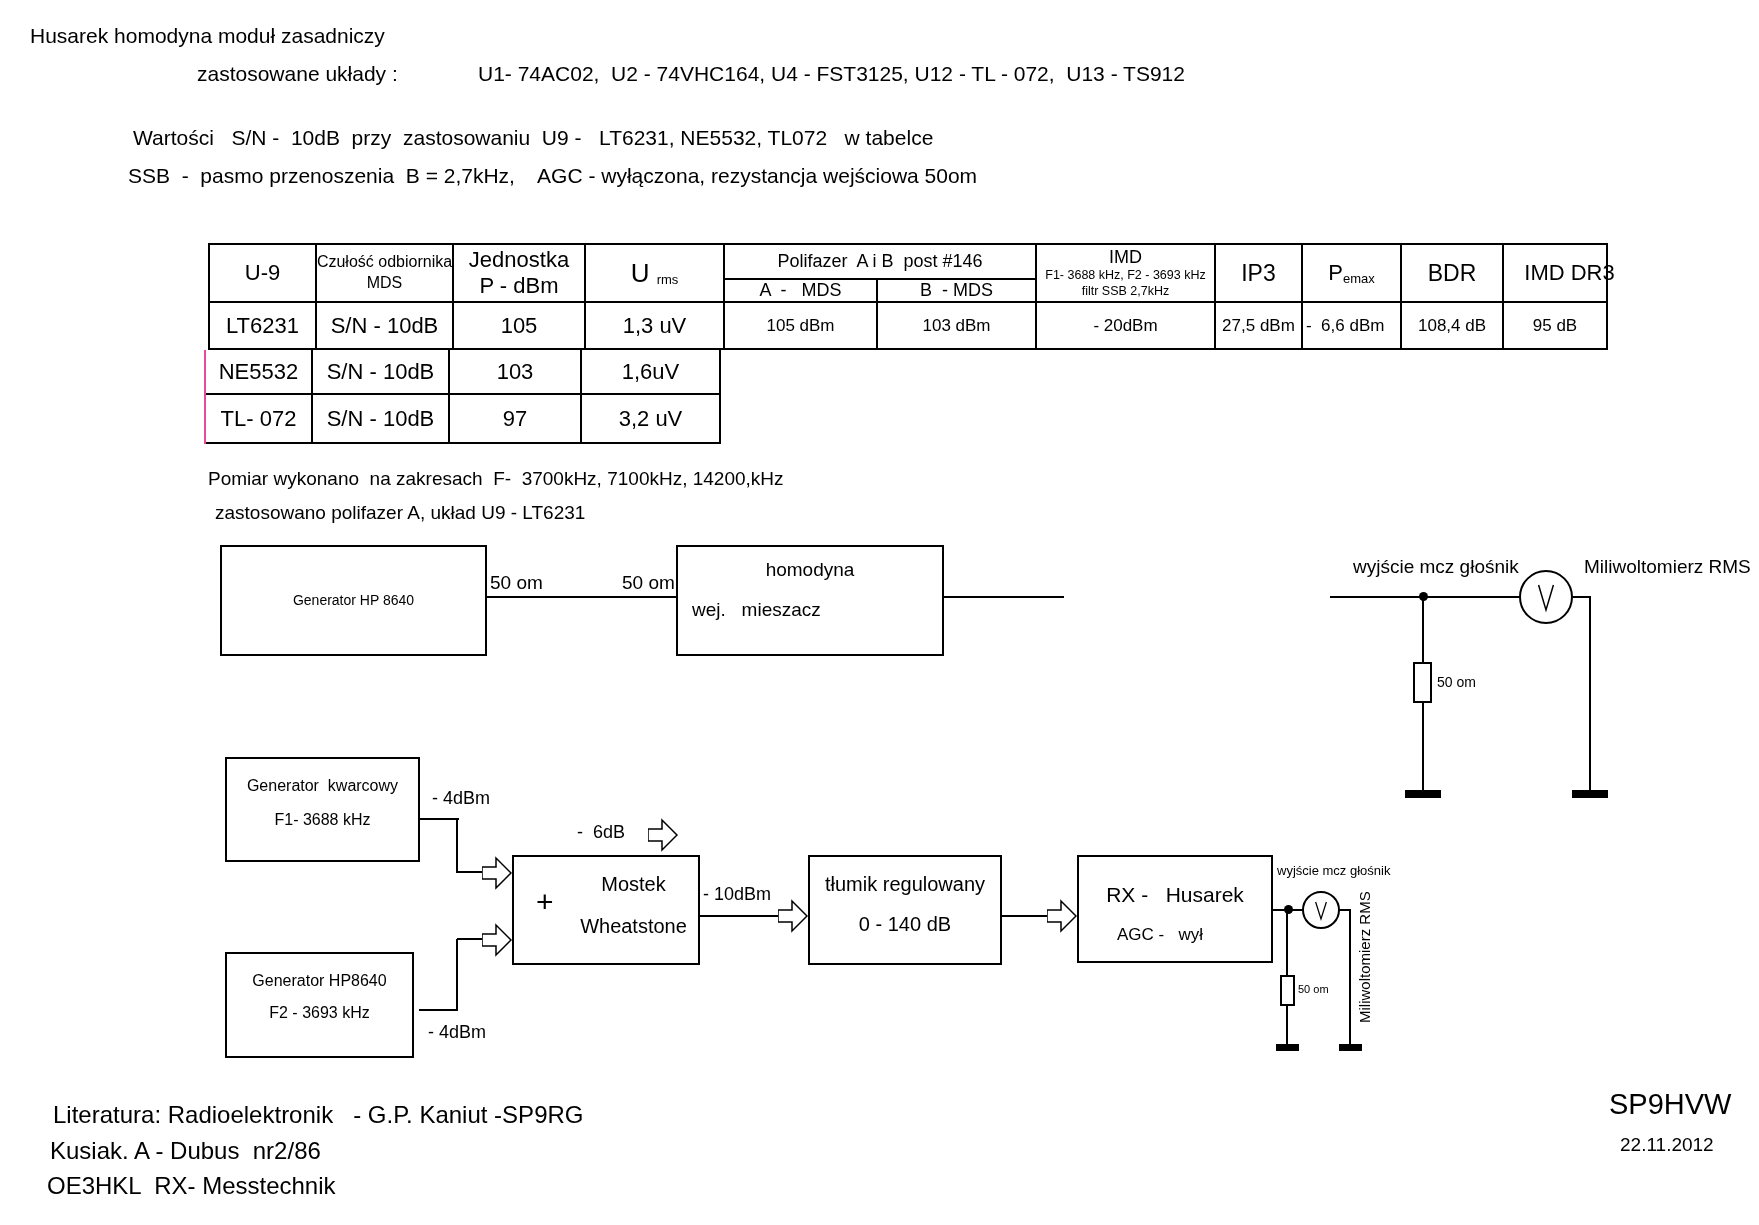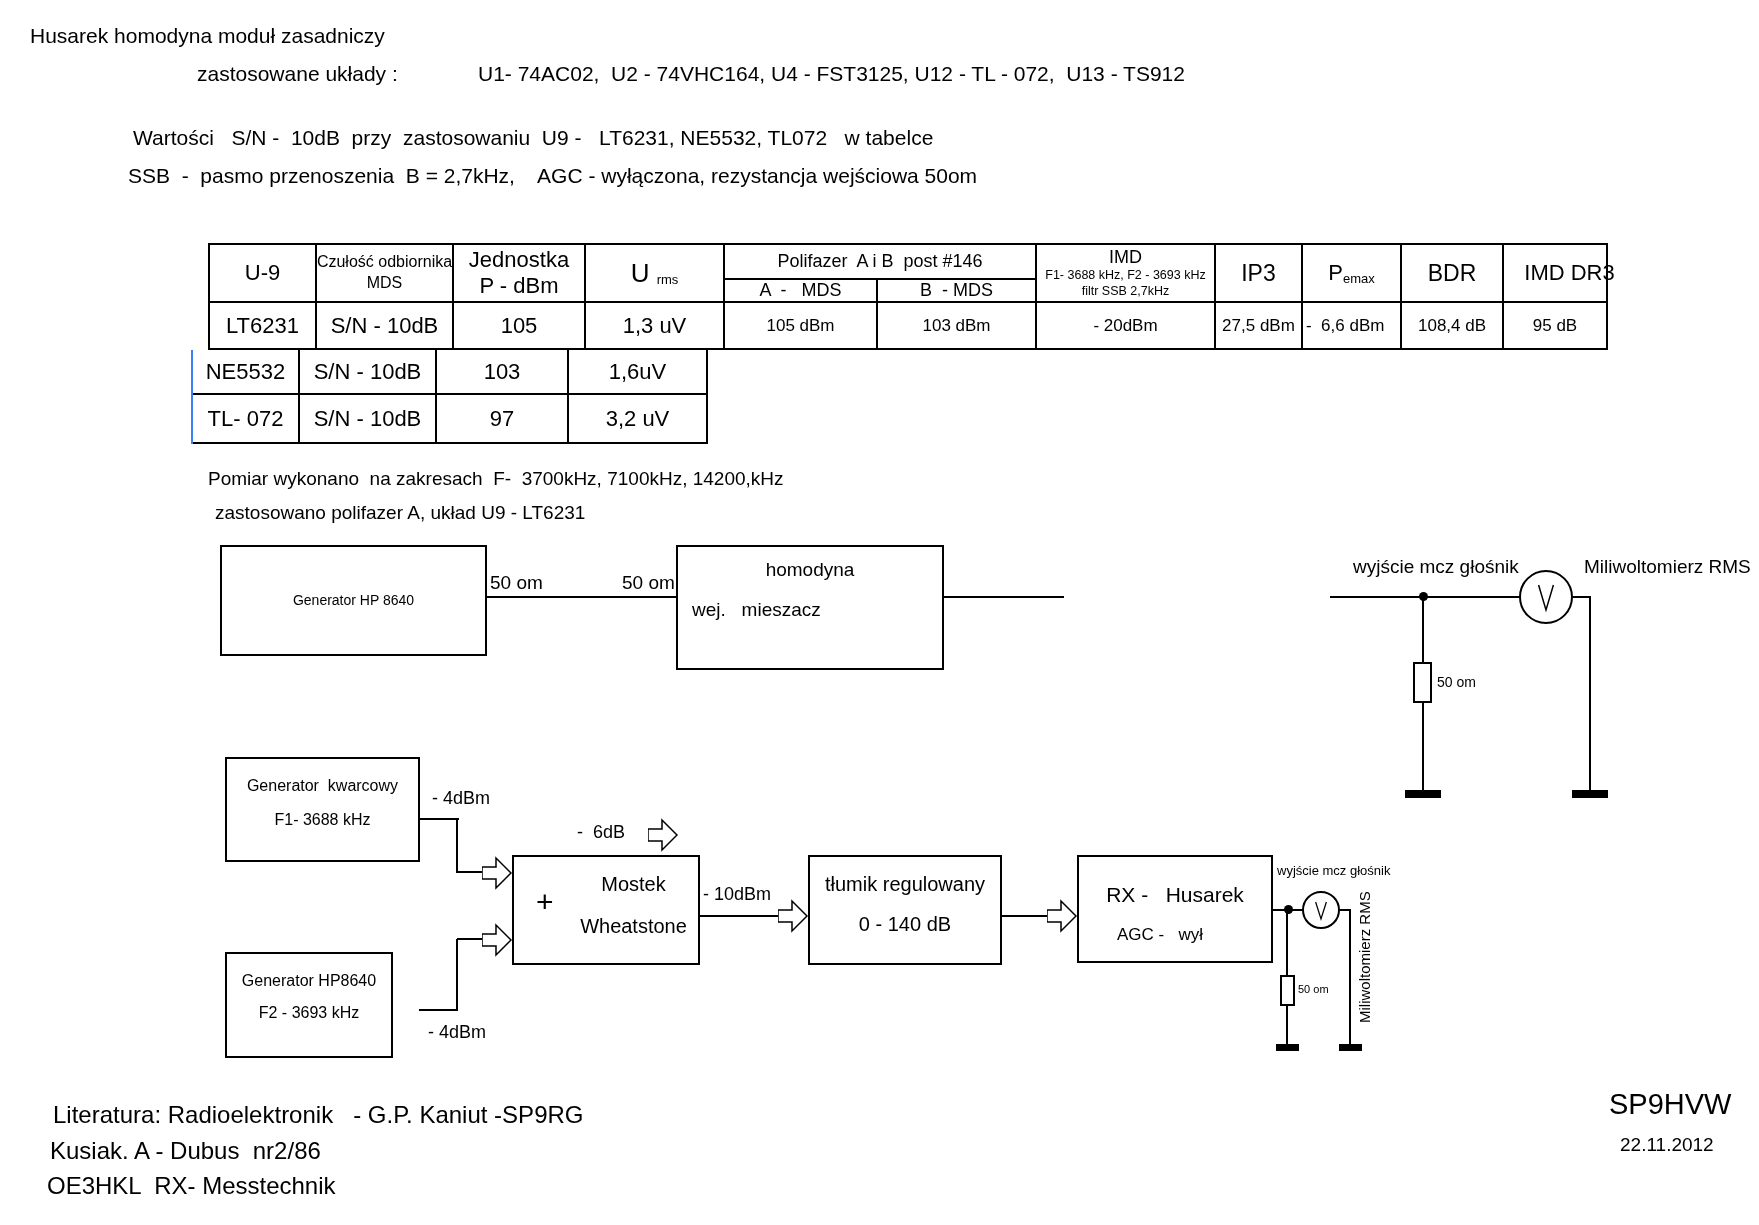--- a/index.html
+++ b/index.html
@@ -13,24 +13,24 @@
   .res{position:absolute;border:2px solid #000;background:#fff;box-sizing:border-box;}
   .gnd{position:absolute;background:#000;}
   .meter{position:absolute;border:2px solid #000;border-radius:50%;background:#fff;box-sizing:border-box;
          display:flex;align-items:center;justify-content:center;}
   .arrow{position:absolute;}
   
   #tbl-top{position:absolute;left:208px;top:243px;display:grid;
      grid-template-columns:107px 137px 132px 139px 153px 159px 179px 87px 99px 102px 102px;
      grid-template-rows:35px 23px 47px;
      border-top:2px solid #000;border-left:2px solid #000;border-right:2px solid #000;}
-  #tbl-bot{position:absolute;left:191px;top:350px;display:grid;
+  #tbl-bot{position:absolute;left:204px;top:350px;display:grid;
      grid-template-columns:107px 137px 132px 139px;
      grid-template-rows:45px 49px;
-     border-left:2px solid #3b82f6;}
+     border-left:2px solid #ec4899;}
   .c{border-right:2px solid #000;border-bottom:2px solid #000;box-sizing:border-box;
      display:flex;flex-direction:column;align-items:center;justify-content:center;
      white-space:pre;text-align:center;background:#fff;}
   .noR{border-right:none;}
   .f22{font-size:22px;} .f17{font-size:17px;} .f16{font-size:16px;line-height:1.3;}
   .f18{font-size:18px;} .f13{font-size:12.5px;line-height:1.25;} .f24{font-size:23px;}
   .sub{font-size:13px;}
   .alignL{align-items:flex-start;padding-left:3px;}
 </style>
 </head>
@@ -102,21 +102,21 @@
   <div class="lbl" style="left:208px;top:468px;font-size:19px;">Pomiar wykonano  na zakresach  F-  3700kHz, 7100kHz, 14200,kHz</div>
   <div class="lbl" style="left:215px;top:502px;font-size:19px;">zastosowano polifazer A, układ U9 - LT6231</div>
 
   <div class="box" style="left:220px;top:545px;width:267px;height:111px;display:flex;align-items:center;justify-content:center;">
     <span class="lbl" style="position:static;font-size:14px;">Generator HP 8640</span>
   </div>
   <div class="hline" style="left:487px;top:596px;width:189px;"></div>
   <div class="lbl" style="left:490px;top:572px;font-size:19px;">50 om</div>
   <div class="lbl" style="left:622px;top:572px;font-size:19px;">50 om</div>
 
-  <div class="box" style="left:676px;top:545px;width:268px;height:125px;">
+  <div class="box" style="left:676px;top:545px;width:268px;height:111px;">
     <div class="lbl" style="left:0;right:0;top:12px;text-align:center;font-size:19px;">homodyna</div>
     <div class="lbl" style="left:14px;top:52px;font-size:19px;">wej.   mieszacz</div>
   </div>
   <div class="hline" style="left:944px;top:596px;width:120px;"></div>
 
   <div class="hline" style="left:1330px;top:596px;width:191px;"></div>
   <div class="lbl" style="left:1353px;top:556px;font-size:19px;">wyjście mcz głośnik</div>
   <div class="dot" style="left:1419px;top:592px;"></div>
 
   <div class="meter" style="left:1519px;top:570px;width:54px;height:54px;">
@@ -140,21 +140,21 @@
     <div class="lbl" style="left:0;right:0;top:52px;text-align:center;font-size:16px;">F1- 3688 kHz</div>
   </div>
   <div class="lbl" style="left:432px;top:788px;font-size:18px;">- 4dBm</div>
   <div class="hline" style="left:420px;top:818px;width:39px;"></div>
   <div class="vline" style="left:456px;top:819px;height:54px;"></div>
   <div class="hline" style="left:457px;top:871px;width:27px;"></div>
   <svg class="arrow" style="left:482px;top:856px;" width="30" height="34" viewBox="0 0 30 34">
     <polygon points="0,11 14,11 14,2 29,17 14,32 14,23 0,23" fill="#fff" stroke="#000" stroke-width="1.5"></polygon>
   </svg>
 
-  <div class="box" style="left:225px;top:952px;width:168px;height:106px;">
+  <div class="box" style="left:225px;top:952px;width:189px;height:106px;">
     <div class="lbl" style="left:0;right:0;top:18px;text-align:center;font-size:16px;">Generator HP8640</div>
     <div class="lbl" style="left:0;right:0;top:50px;text-align:center;font-size:16px;">F2 - 3693 kHz</div>
   </div>
   <div class="lbl" style="left:428px;top:1022px;font-size:18px;">- 4dBm</div>
   <div class="hline" style="left:419px;top:1009px;width:39px;"></div>
   <div class="vline" style="left:456px;top:939px;height:72px;"></div>
   <div class="hline" style="left:457px;top:938px;width:27px;"></div>
   <svg class="arrow" style="left:482px;top:923px;" width="30" height="34" viewBox="0 0 30 34">
     <polygon points="0,11 14,11 14,2 29,17 14,32 14,23 0,23" fill="#fff" stroke="#000" stroke-width="1.5"></polygon>
   </svg>

